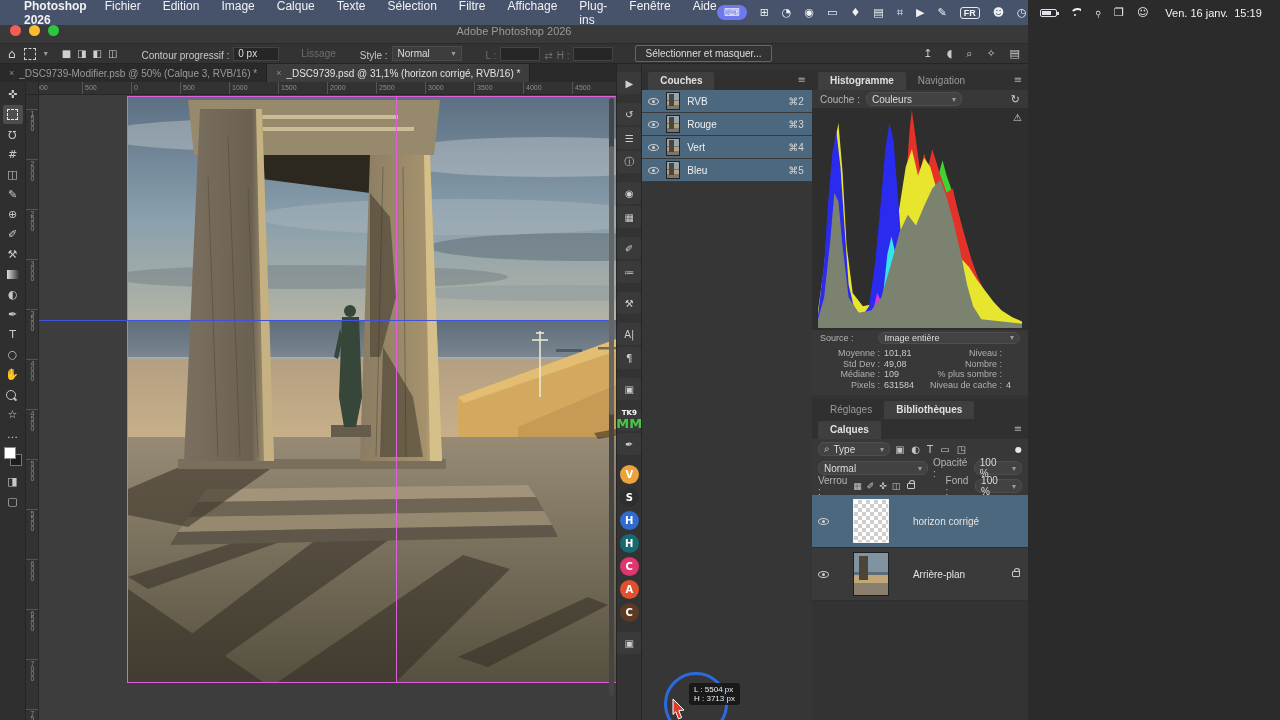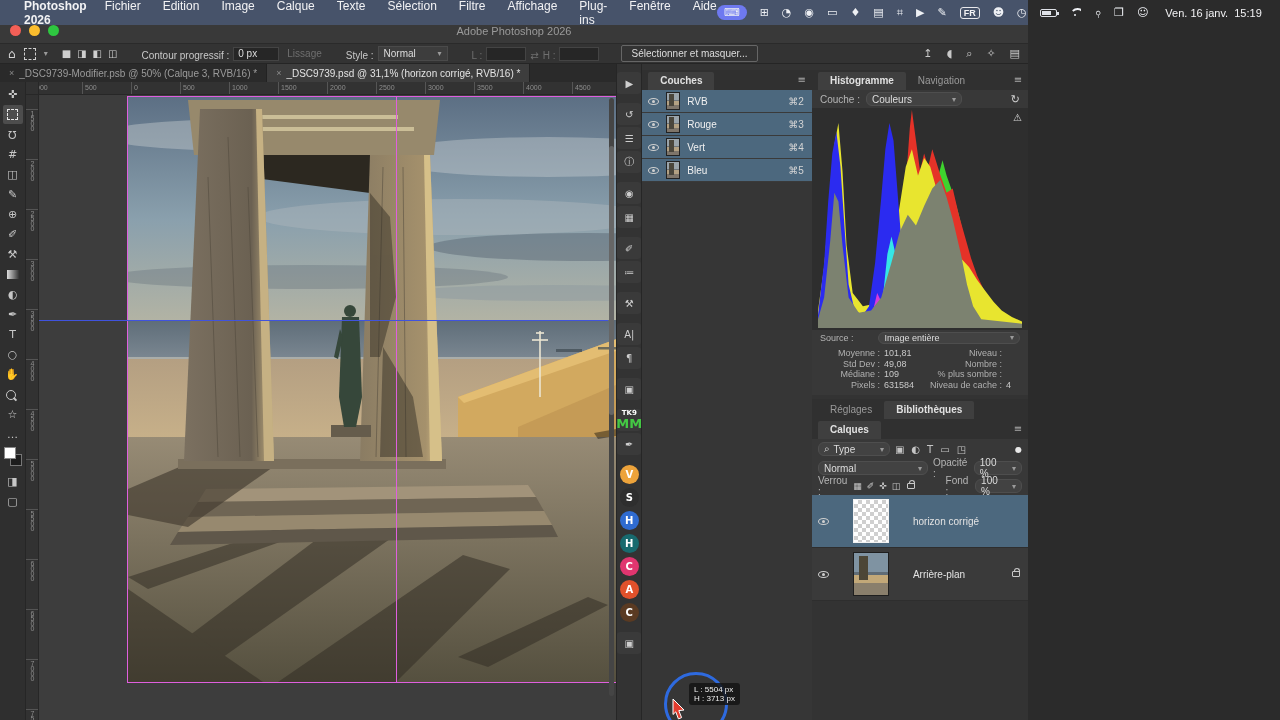--- a/index.html
+++ b/index.html
@@ -241,21 +241,21 @@
 
     <span>■</span>
         <span>◨</span>
         <span>◧</span>
         <span>◫</span>
       </div>
     <div class="ob-group">
       <span>Contour progressif :</span>
       <span class="ob-box">0 px</span>
     </div>
-    <span class="dim" style="">Lissage</span>
+    <span class="dim" style="margin-left:14px;">Lissage</span>
     <div class="ob-group">
       <span>Style :</span>
       <span class="ob-select">
         <span>Normal</span>
           <span class="ob-chev icon">▾</span>
       </span>
     </div>
     <div class="ob-group">
       <span class="dim">L :</span>
       <span class="ob-box empty"></span>

